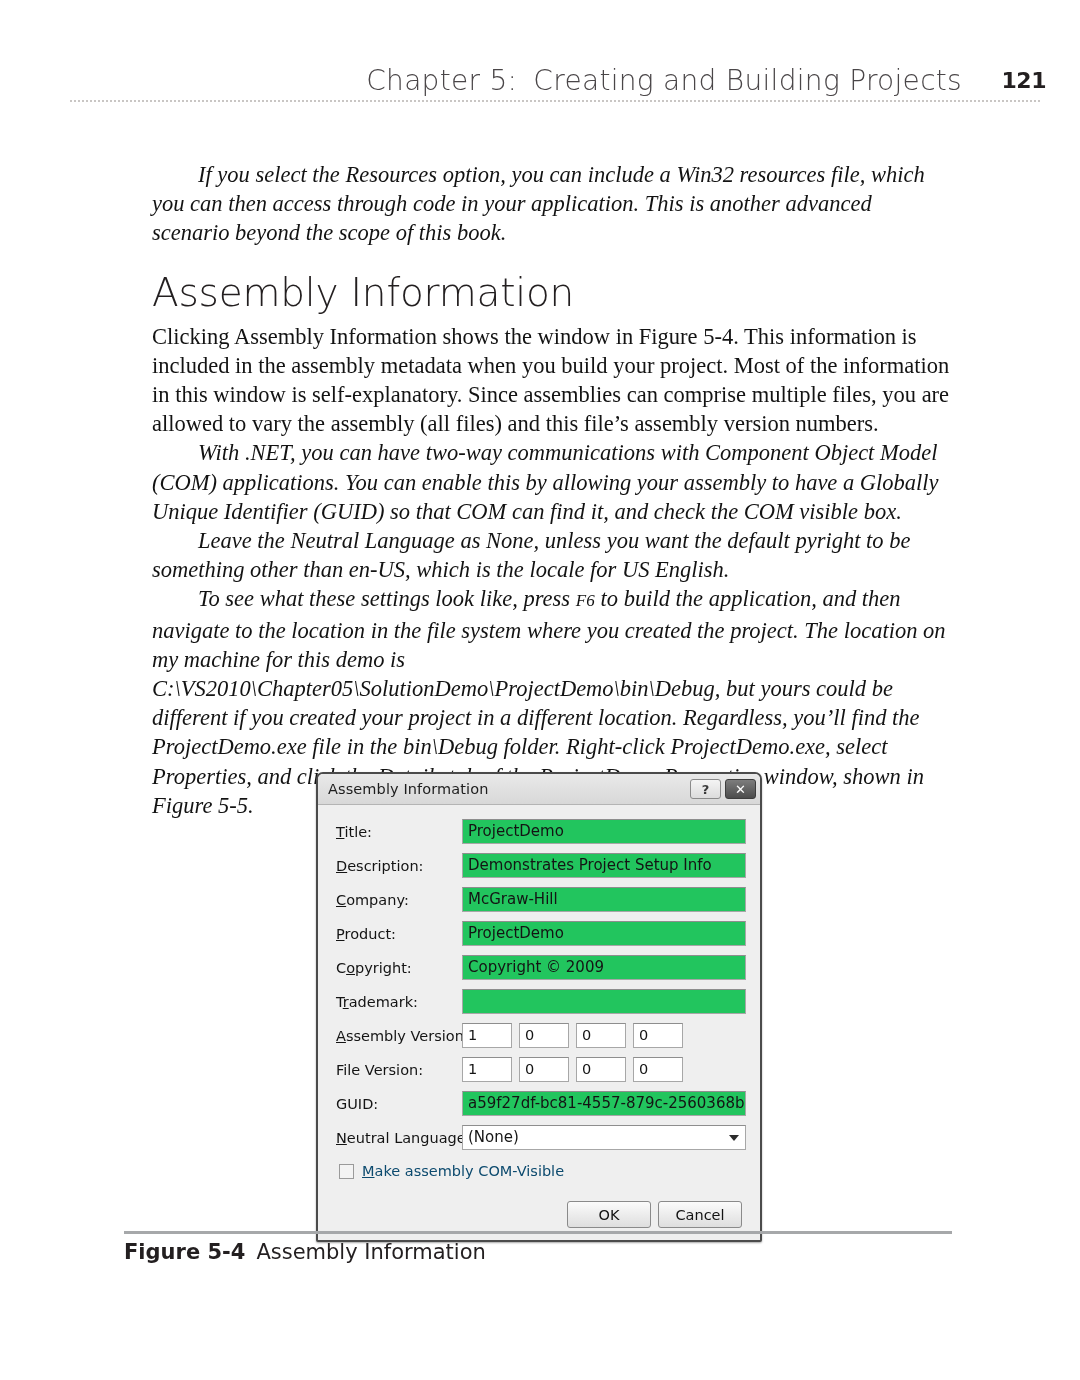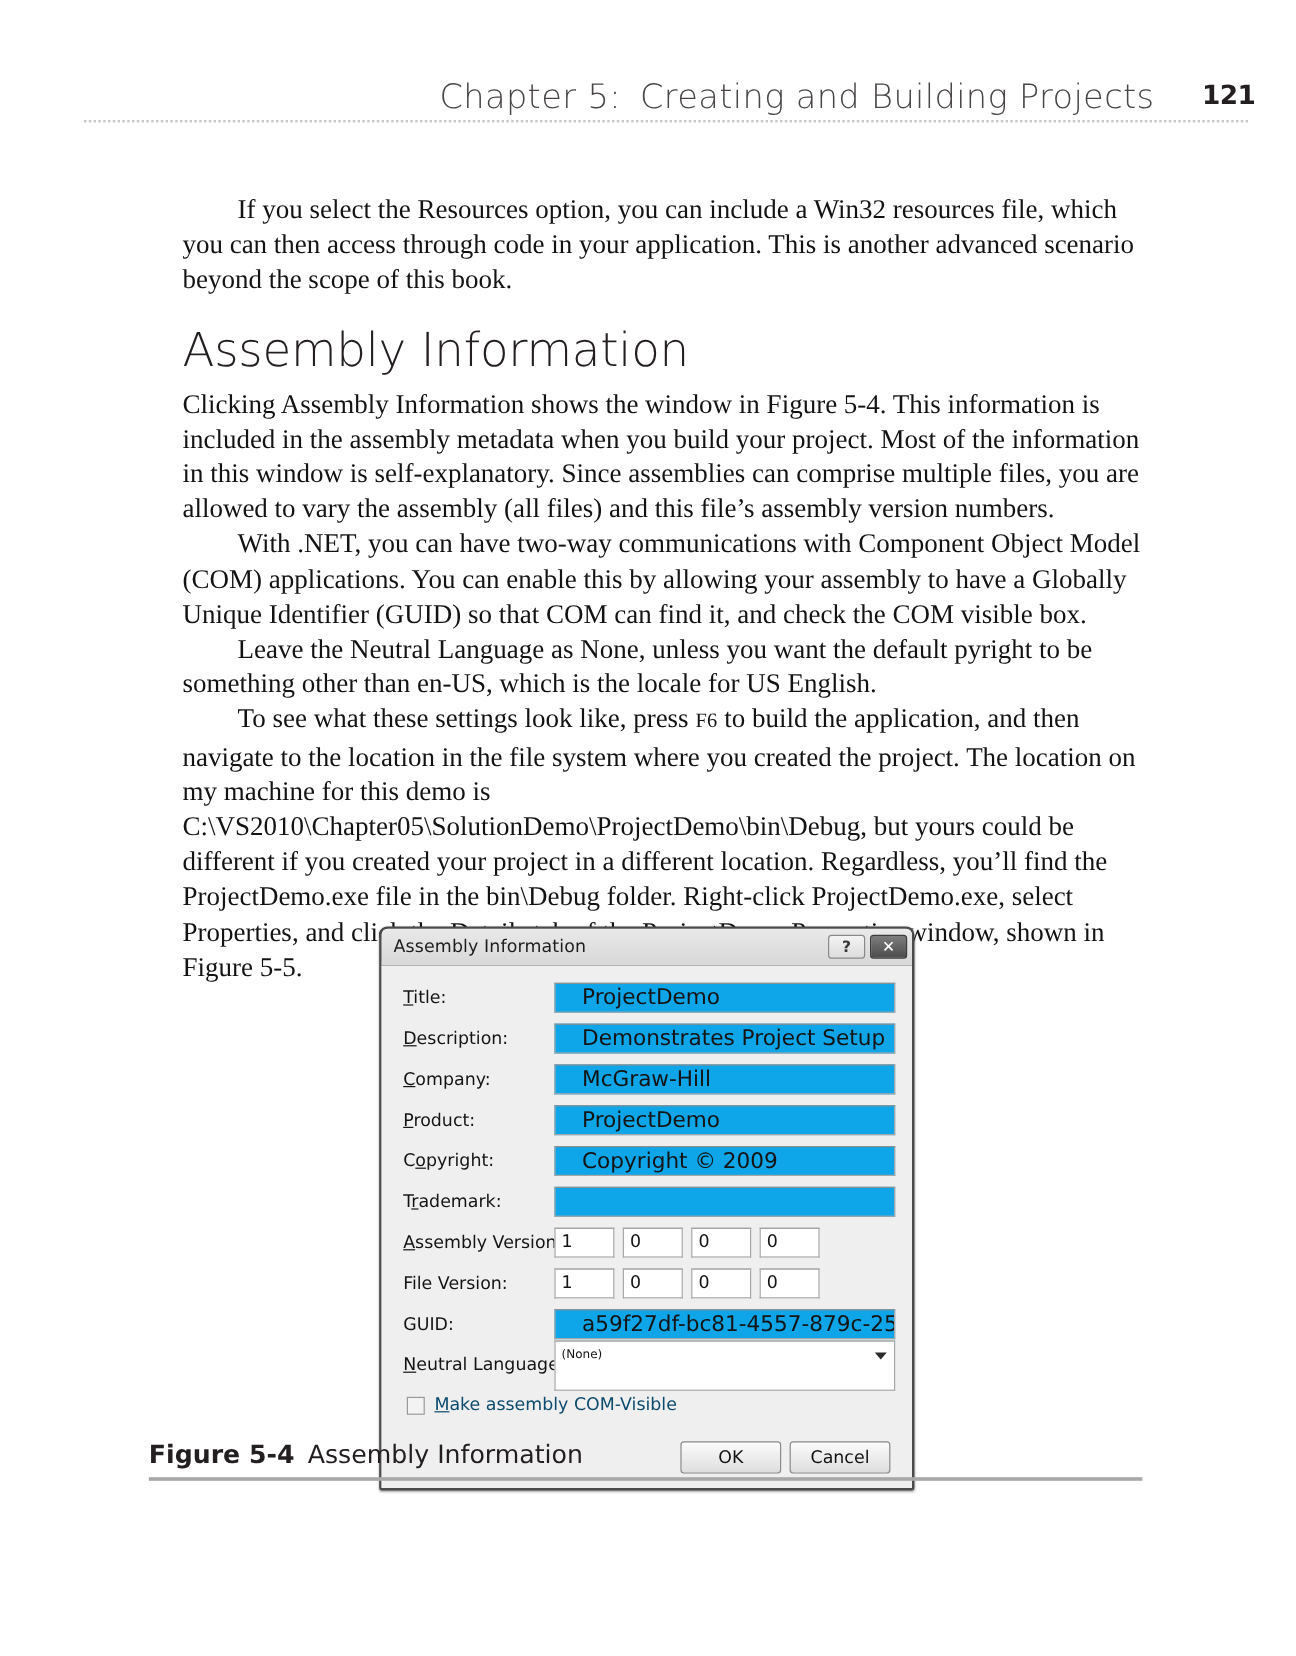--- a/index.html
+++ b/index.html
@@ -68,21 +68,21 @@
     width: 800px;
   }
   p.body {
     margin: 0;
     font-size: 22.5px;
     line-height: 29.2px;
     text-align: left;
     color: #131313;
     font-family: "Liberation Serif", serif;
   }
-  p.body.indent { text-indent: 46px; }
+  p.body.indent { text-indent: 46px; font-style: italic; }
   .smallcaps {
     font-size: 17px;
     letter-spacing: 0.2px;
   }
 
   h2.section-title {
     margin: 22px 0 6px 0;
     font-family: "DejaVu Sans", sans-serif;
     font-weight: 300;
     font-size: 39px;
@@ -165,54 +165,54 @@
     font-size: 14.5px;
     color: #141414;
     font-family: "DejaVu Sans", sans-serif;
     white-space: nowrap;
     flex-shrink: 0;
   }
   .lbl u { text-decoration: underline; }
   .tbox {
     flex: 1;
     height: 25px;
-    background: #0ea5e9;
+    background: #22c55e;
     border: 1px solid #a7a7a7;
     border-top-color: #8e8e8e;
     box-sizing: border-box;
-    font-size: 18px;
+    font-size: 15px;
     color: #141414;
     font-family: "DejaVu Sans", sans-serif;
     line-height: 23px;
-    padding: 0 22px;
+    padding: 0 5px;
     white-space: nowrap;
     overflow: hidden;
   }
   .vbox {
     width: 50px;
     height: 25px;
     background: #ffffff;
     border: 1px solid #a7a7a7;
     border-top-color: #8e8e8e;
     box-sizing: border-box;
     font-size: 14.5px;
     color: #141414;
     line-height: 23px;
     padding: 0 5px;
     margin-right: 7px;
     font-family: "DejaVu Sans", sans-serif;
   }
   .combo {
     flex: 1;
-    height: 42px;
+    height: 25px;
     background: #ffffff;
     border: 1px solid #a7a7a7;
     border-top-color: #8e8e8e;
     box-sizing: border-box;
-    font-size: 10px;
+    font-size: 15px;
     color: #141414;
     line-height: 23px;
     padding: 0 20px 0 5px;
     position: relative;
     font-family: "DejaVu Sans", sans-serif;
   }
   .combo .arrow {
     position: absolute;
     right: 6px;
     top: 9px;
@@ -268,21 +268,21 @@
     position: absolute;
     left: 124px;
     top: 1231px;
     width: 828px;
     height: 3px;
     background: #a6a8aa;
   }
   .caption {
     position: absolute;
     left: 124px;
-    top: 1200px;
+    top: 1240px;
     font-family: "DejaVu Sans", sans-serif;
     font-size: 21px;
     color: #231f20;
     white-space: nowrap;
   }
   .caption b {
     font-weight: 700;
     margin-right: 11px;
   }
   .caption span.cap-text { font-weight: 400; }

